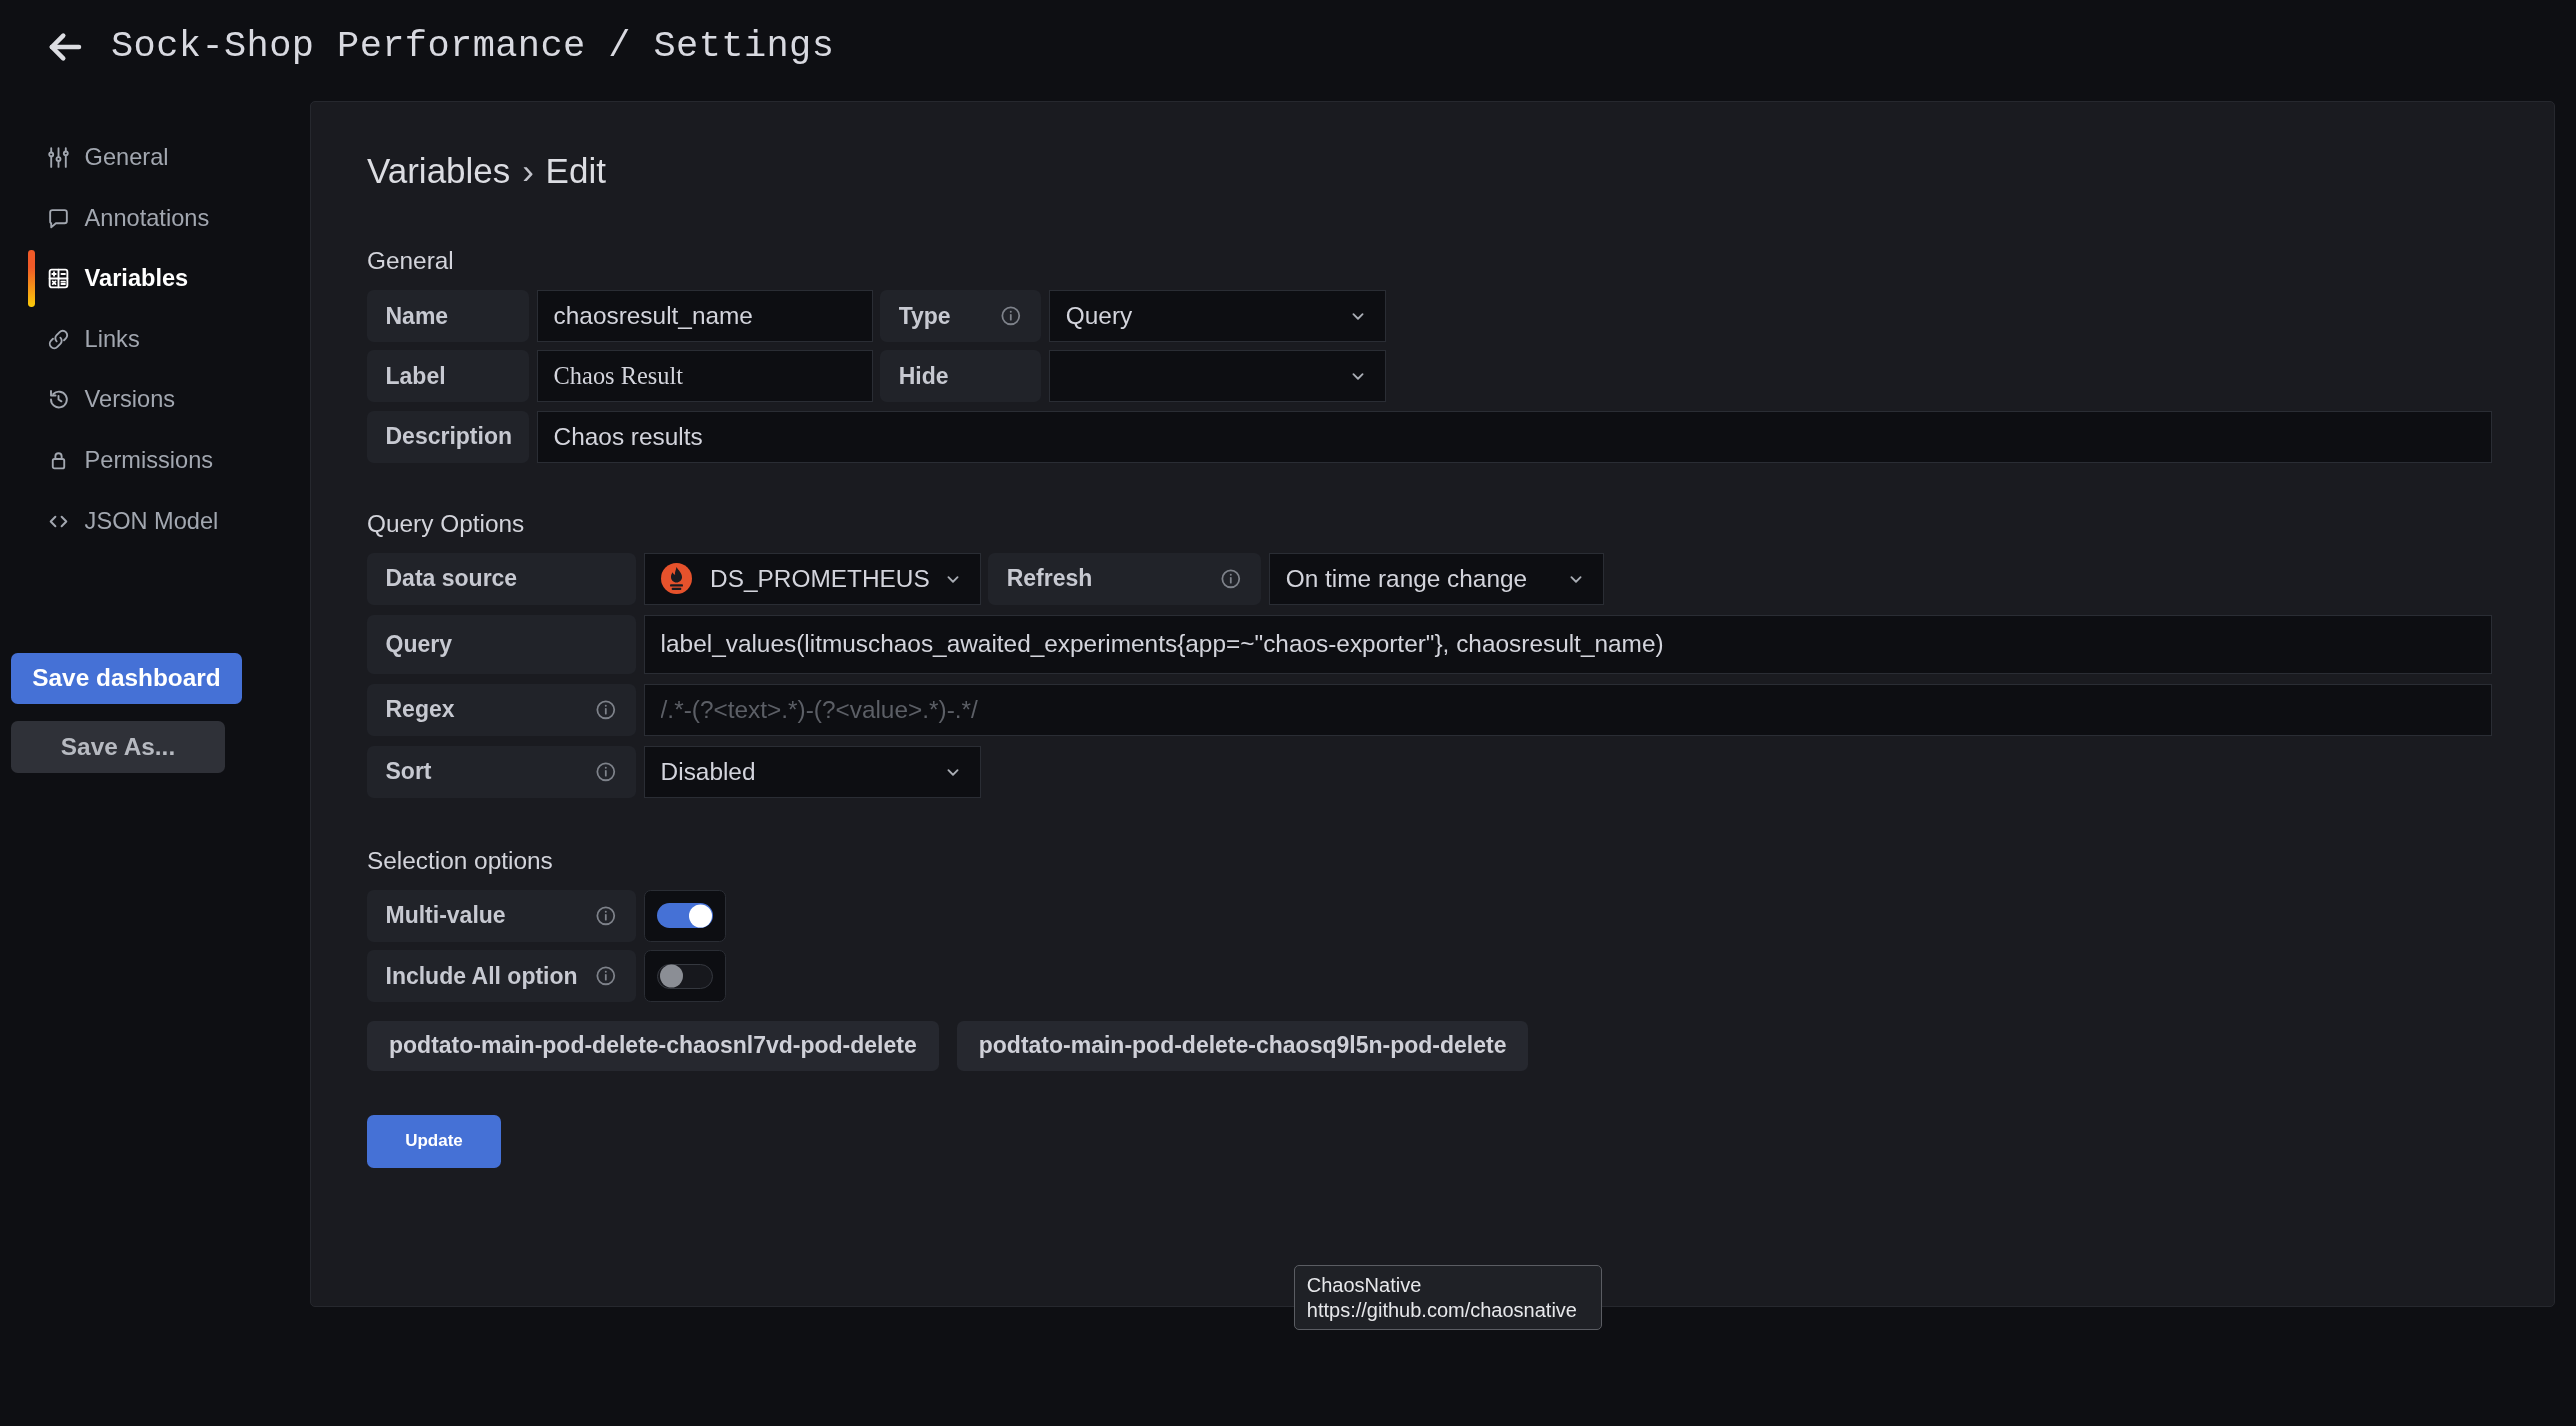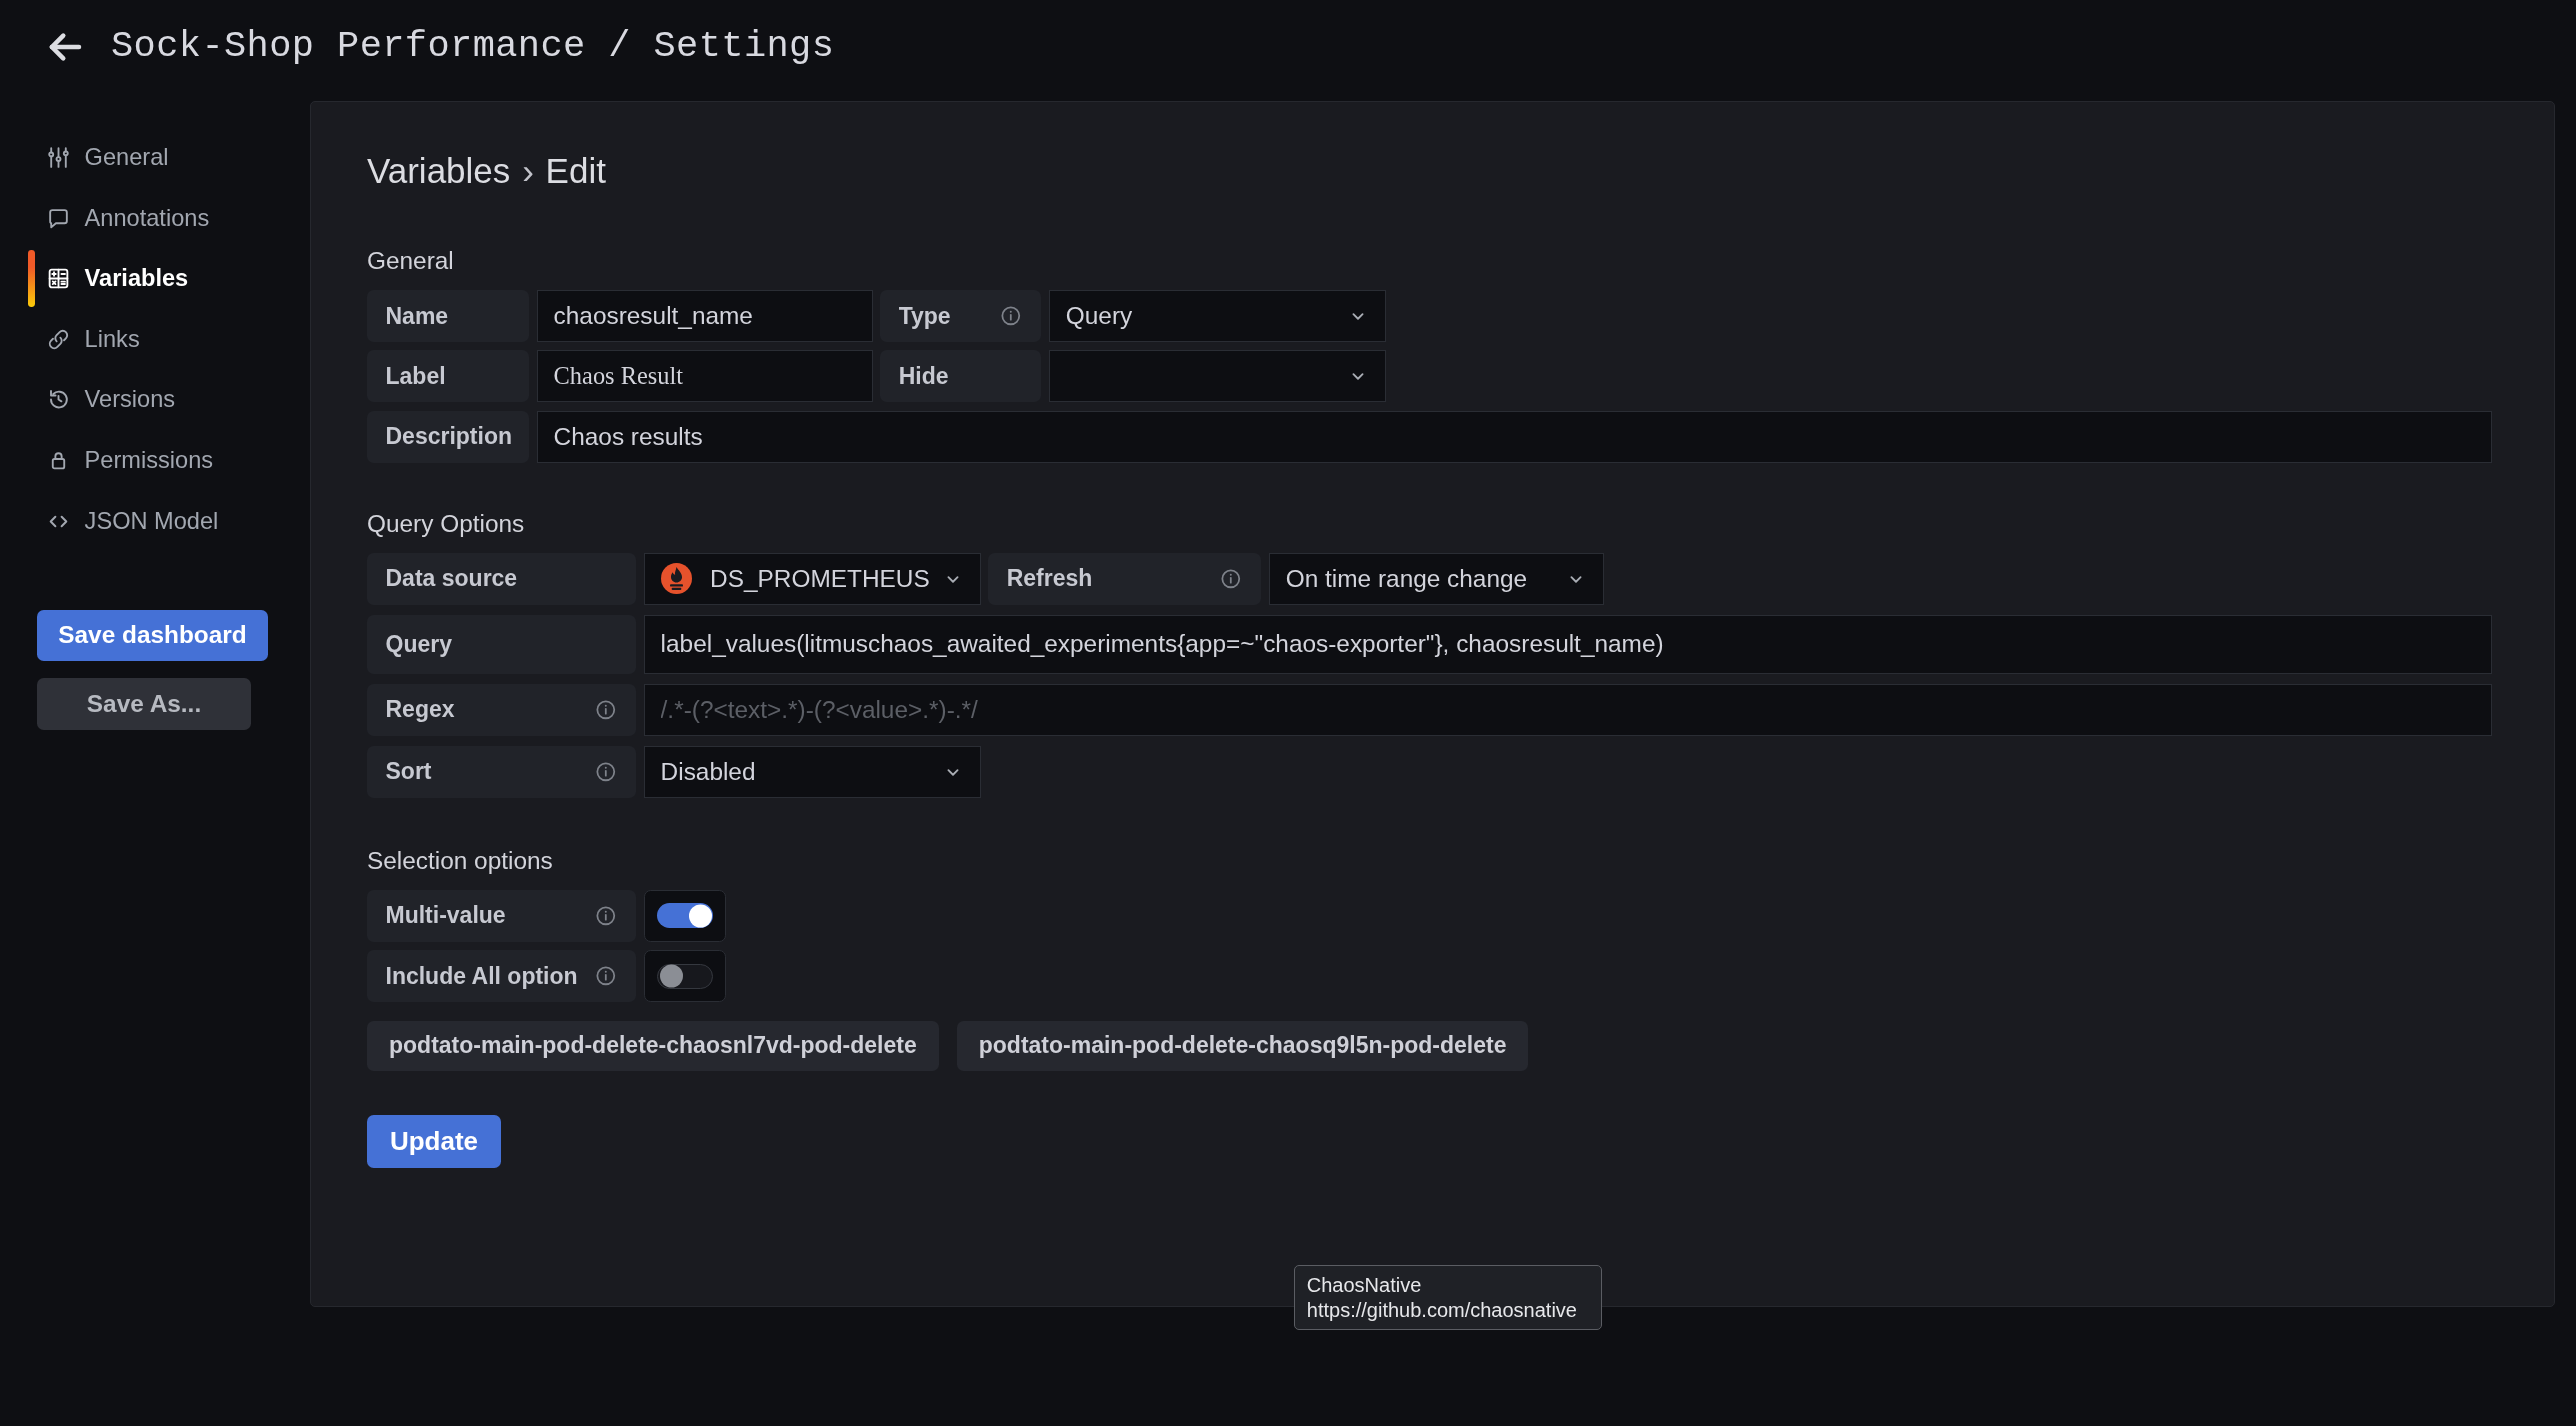--- a/index.html
+++ b/index.html
@@ -31,21 +31,21 @@
     display:flex; align-items:center; padding-left:45px;
     color:#a2a7b0; font-size:23.6px; cursor:pointer; white-space:nowrap;
   }
   .side-item .icn { width:27px; height:27px; margin-right:12.6px; display:flex; align-items:center; justify-content:center; }
   .side-item svg { display:block; }
   .side-item.active { color:#ffffff; font-weight:700; }
   .active-bar {
     position:absolute; left:28px; top:-10px; width:6.7px; height:57px; border-radius:3.4px;
     background:linear-gradient(to bottom, #f05a28 30%, #fbca0a 99%);
   }
-  .side-buttons { margin-top:70px; padding-left:37px; }
+  .side-buttons { margin-top:113px; padding-left:11px; }
   .btn {
     display:flex; align-items:center; justify-content:center;
     border:none; border-radius:6.7px; cursor:pointer;
     font-family:"Liberation Sans", sans-serif; font-weight:700;
   }
   .btn-primary { background:#4571d6; color:#ffffff; }
   .btn-secondary { background:#2f3138; color:#b7bac1; }
   .save-dash { width:231px; height:51px; font-size:24.4px; margin-bottom:17px; }
   .save-as  { width:214px; height:52px; font-size:24.4px; }
 
@@ -104,21 +104,21 @@
   .toggle-pill.off .knob { left:2.5px; background:#8b8e95; }
 
   
   .pills { display:flex; gap:18px; margin-top:18.5px; }
   .pill {
     height:50px; background:#26282f; border-radius:6.7px;
     display:flex; align-items:center; padding:0 22px;
     font-size:23px; font-weight:600; color:#cfd0d8; white-space:nowrap;
   }
 
-  .update-btn { width:134px; height:53px; font-size:26px; margin-top:44px; }
+  .update-btn { width:134px; height:53px; font-size:17px; margin-top:44px; }
 
   
   .tooltip {
     position:absolute; left:1294px; top:1265px; width:308px; z-index:20;
     background:#1f2126; border:0.8px solid #5b5d63; border-radius:5px;
     padding:6.7px 11.8px; font-size:20px; line-height:25px; color:#e7e8eb;
     white-space:nowrap; overflow:hidden;
   }
 </style>
 </head>

